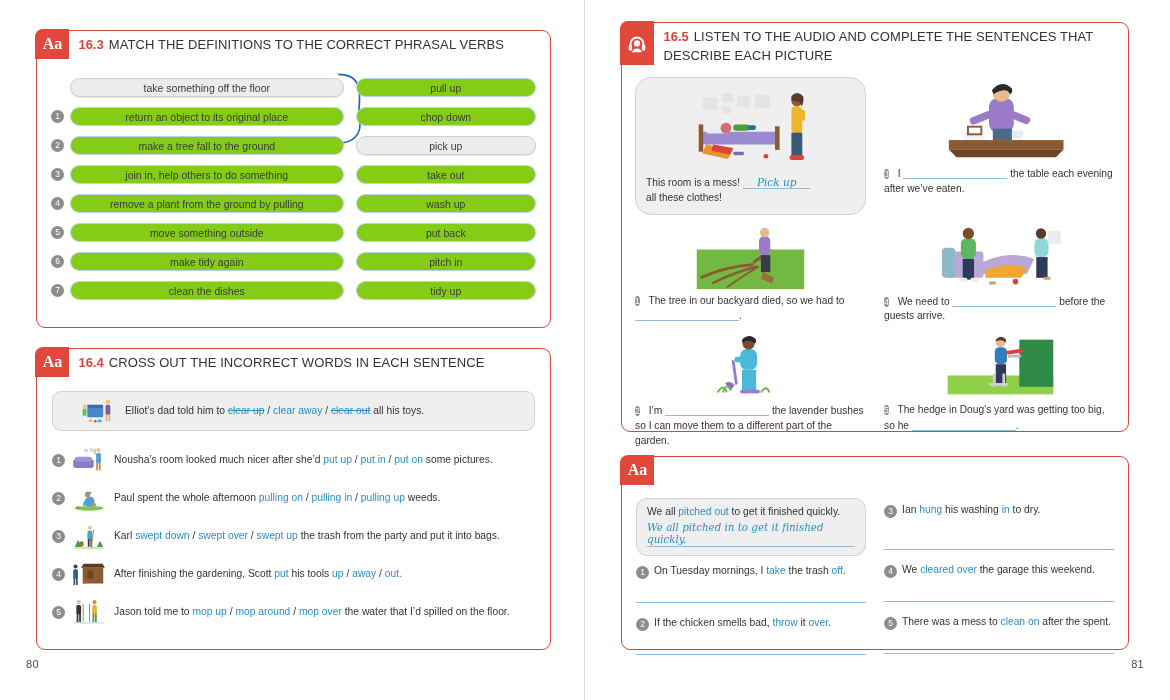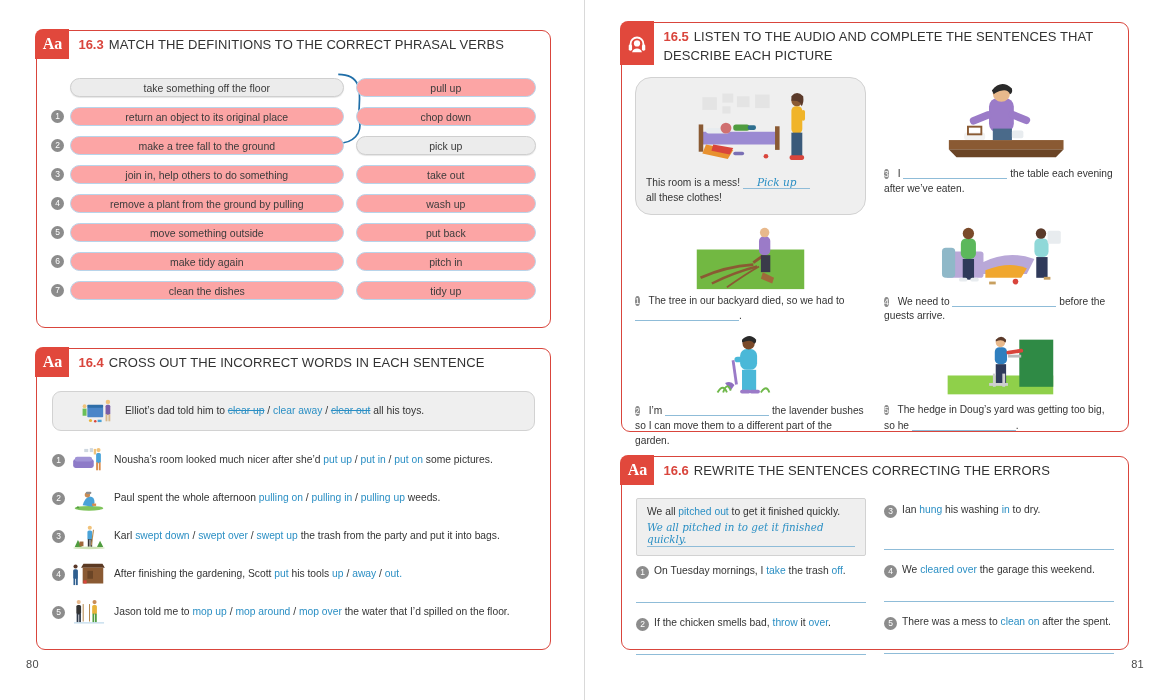--- a/index.html
+++ b/index.html
@@ -88,21 +88,21 @@
     font-size:8.5px;line-height:13px;text-align:center;
     flex:none;margin-right:6px;
     font-family:"Liberation Sans", sans-serif;
   }
   .bullet.hidden{visibility:hidden;}
   .pill{
     flex:1;
     height:19px;
     border-radius:10px;
     border:1px solid #b8d4ea;
-    background:#fca5a5;
+    background:#84cc16;
     color:#3b3b3b;
     font-size:10.5px;
     display:flex;align-items:center;justify-content:center;
     box-sizing:border-box;
   }
   .pill.sample{
     background:#ececec;
     border-color:#cfcfcf;
     box-shadow:0 1px 1px rgba(0,0,0,.10);
   }
@@ -165,21 +165,21 @@
 
   
   .rw-body{padding:11px 14px 12px 14px;}
   .rwgrid{display:flex;}
   .rwcol{width:50%;box-sizing:border-box;}
   .rwcol.l{padding-right:9px;}
   .rwcol.r{padding-left:9px;}
   .rw-sample{
     border:1px solid #d2d2d2;
     background:#efefef;
-    border-radius:2px;
+    border-radius:11px;
     padding:7px 10px 8px 10px;
     margin-bottom:9px;
   }
   .rw-sample .q{font-size:10.3px;color:#333;margin-bottom:4px;}
   .rw-sample .a{
     font-family:"DejaVu Serif", serif;
     font-style:italic;
     font-size:10.3px;
     color:#2b8fc4;
     border-bottom:1px solid #8fbcd8;
@@ -573,23 +573,20 @@
             </div>
           </div>
 
         </div>
       </div>
     </div>
 
     <div class="ex" style="left:36px;top:456px;width:508px;height:194px;">
       <div class="ex-head">
         <div class="ex-tab">Aa</div>
-        <div class="ex-titlewrap">
-          <span class="ex-num">16.6</span><span class="ex-title">REWRITE THE SENTENCES CORRECTING THE ERRORS</span>
-        </div>
       </div>
 
       <div class="rw-body">
         <div class="rwgrid">
 
           <div class="rwcol l">
             <div class="rw-sample">
               <div class="q"><span>We all </span><span class="blue">pitched out</span><span> to get it finished quickly.</span></div>
               <div class="a">We all pitched in to get it finished quickly.</div>
             </div>

